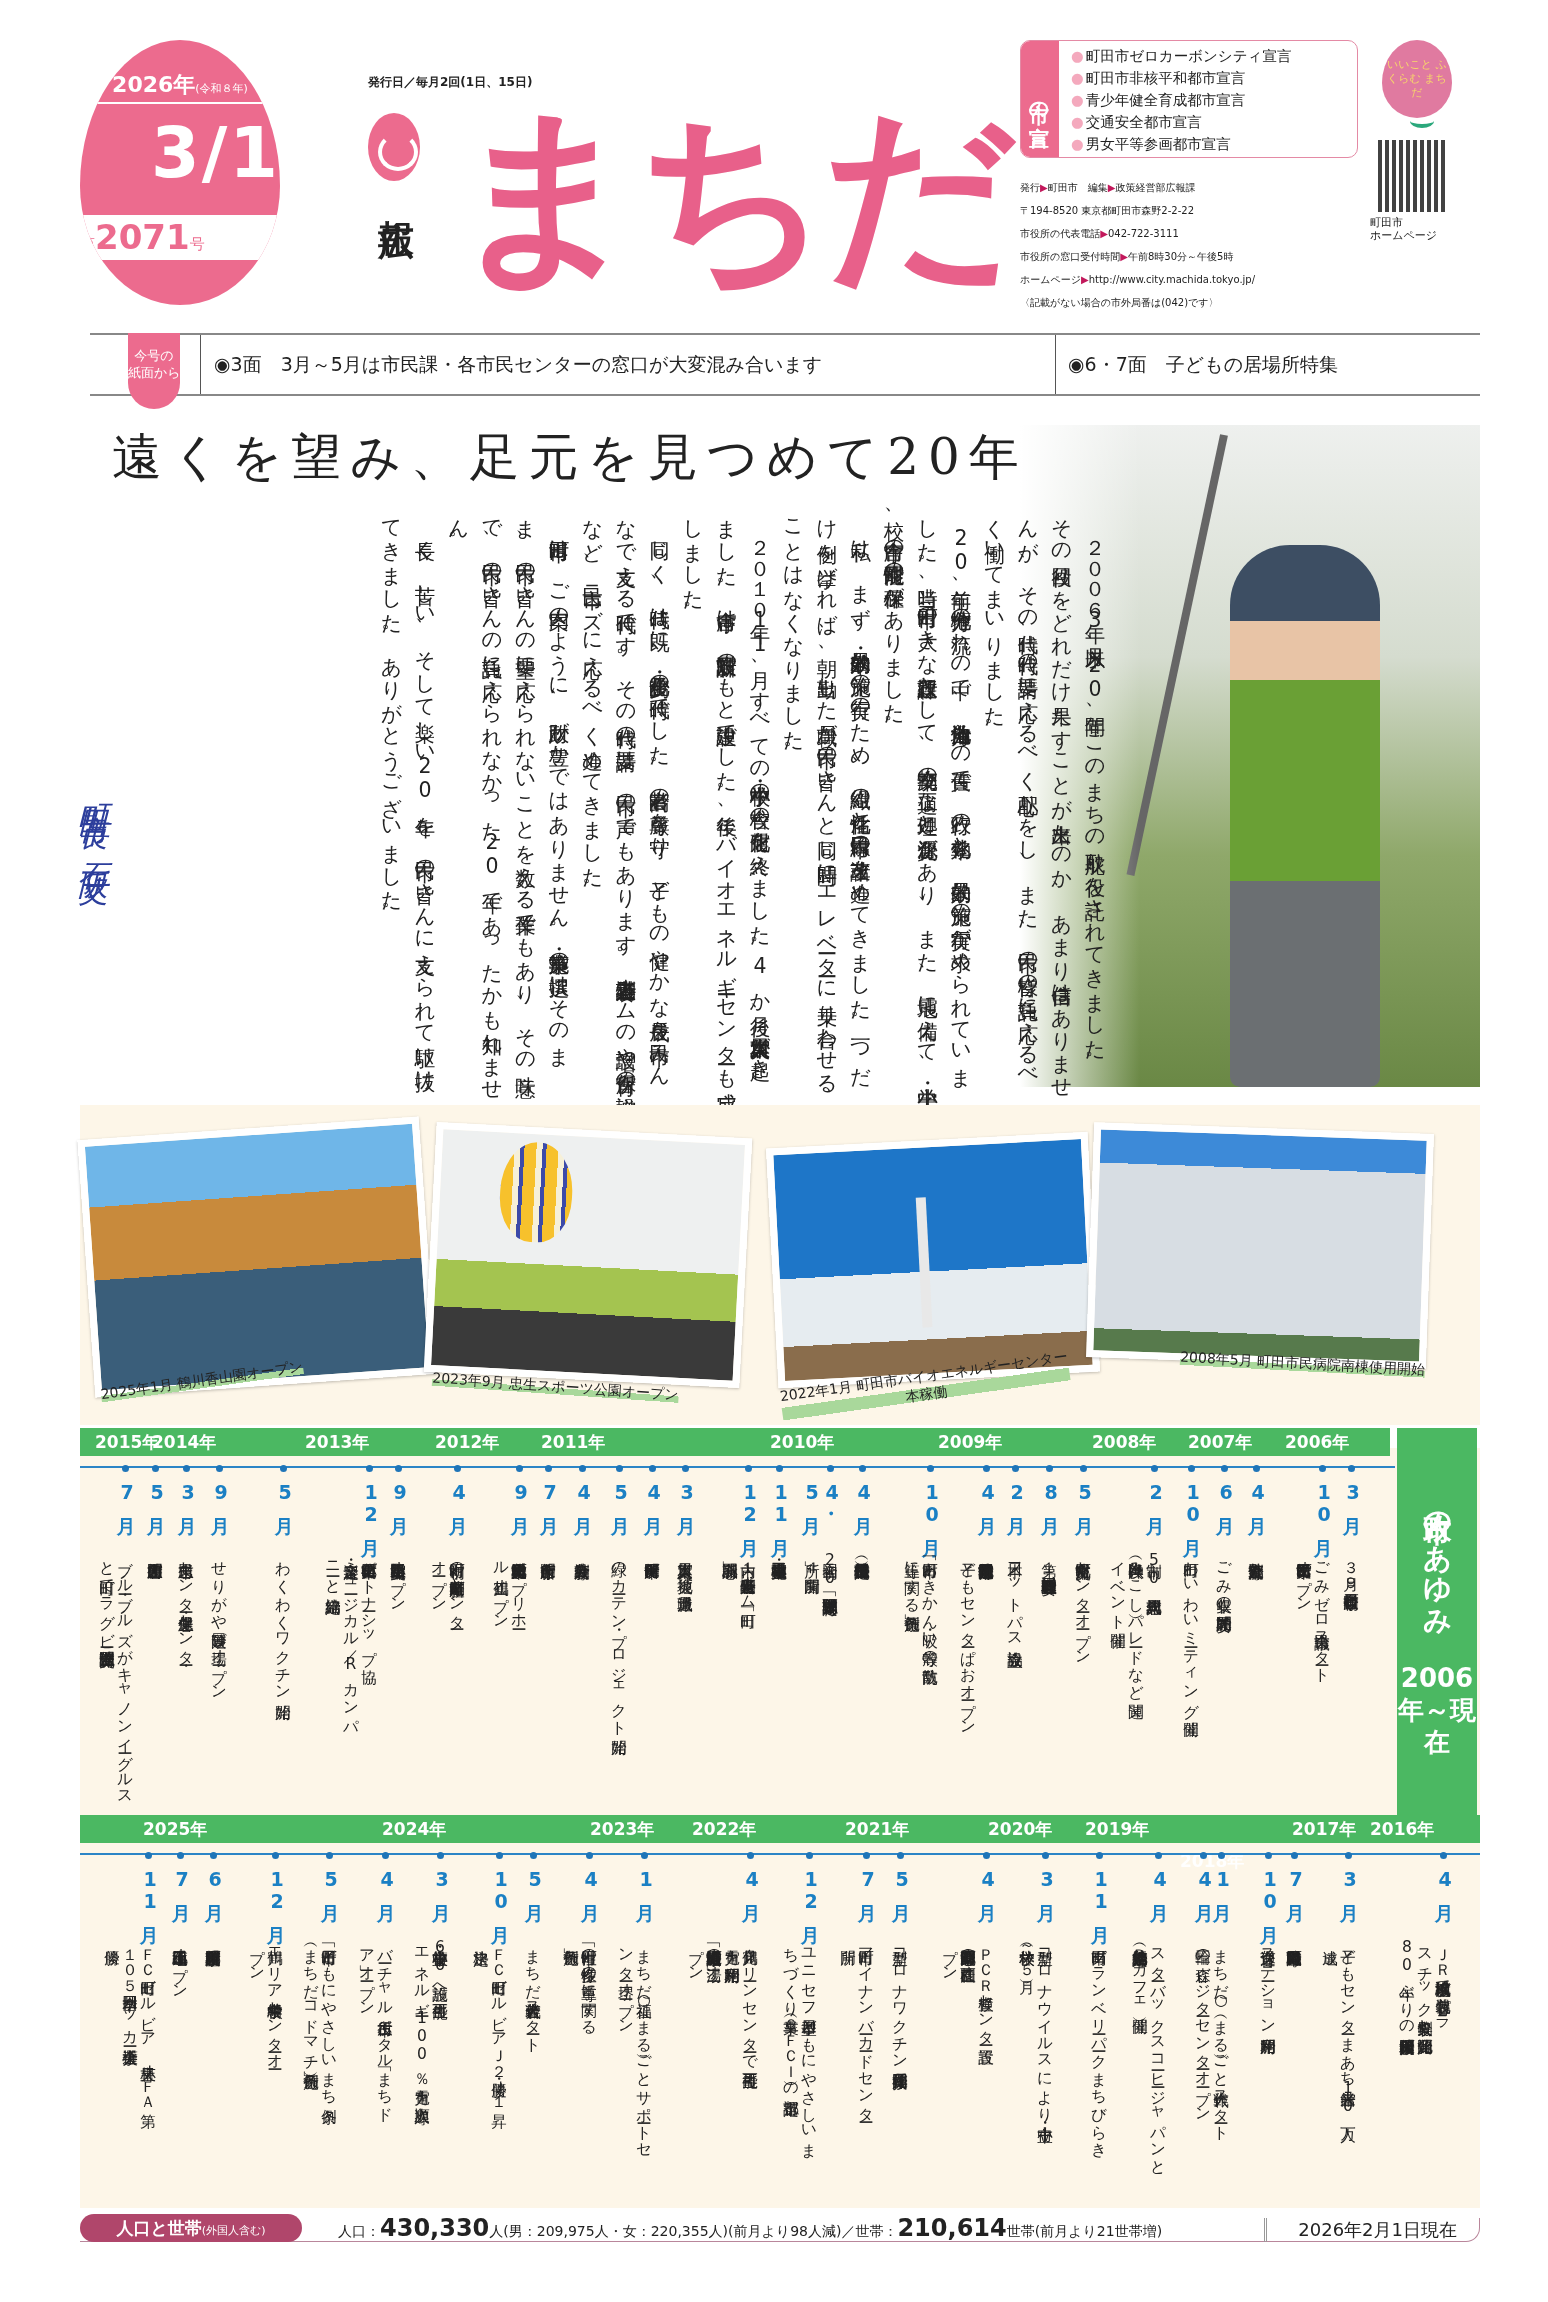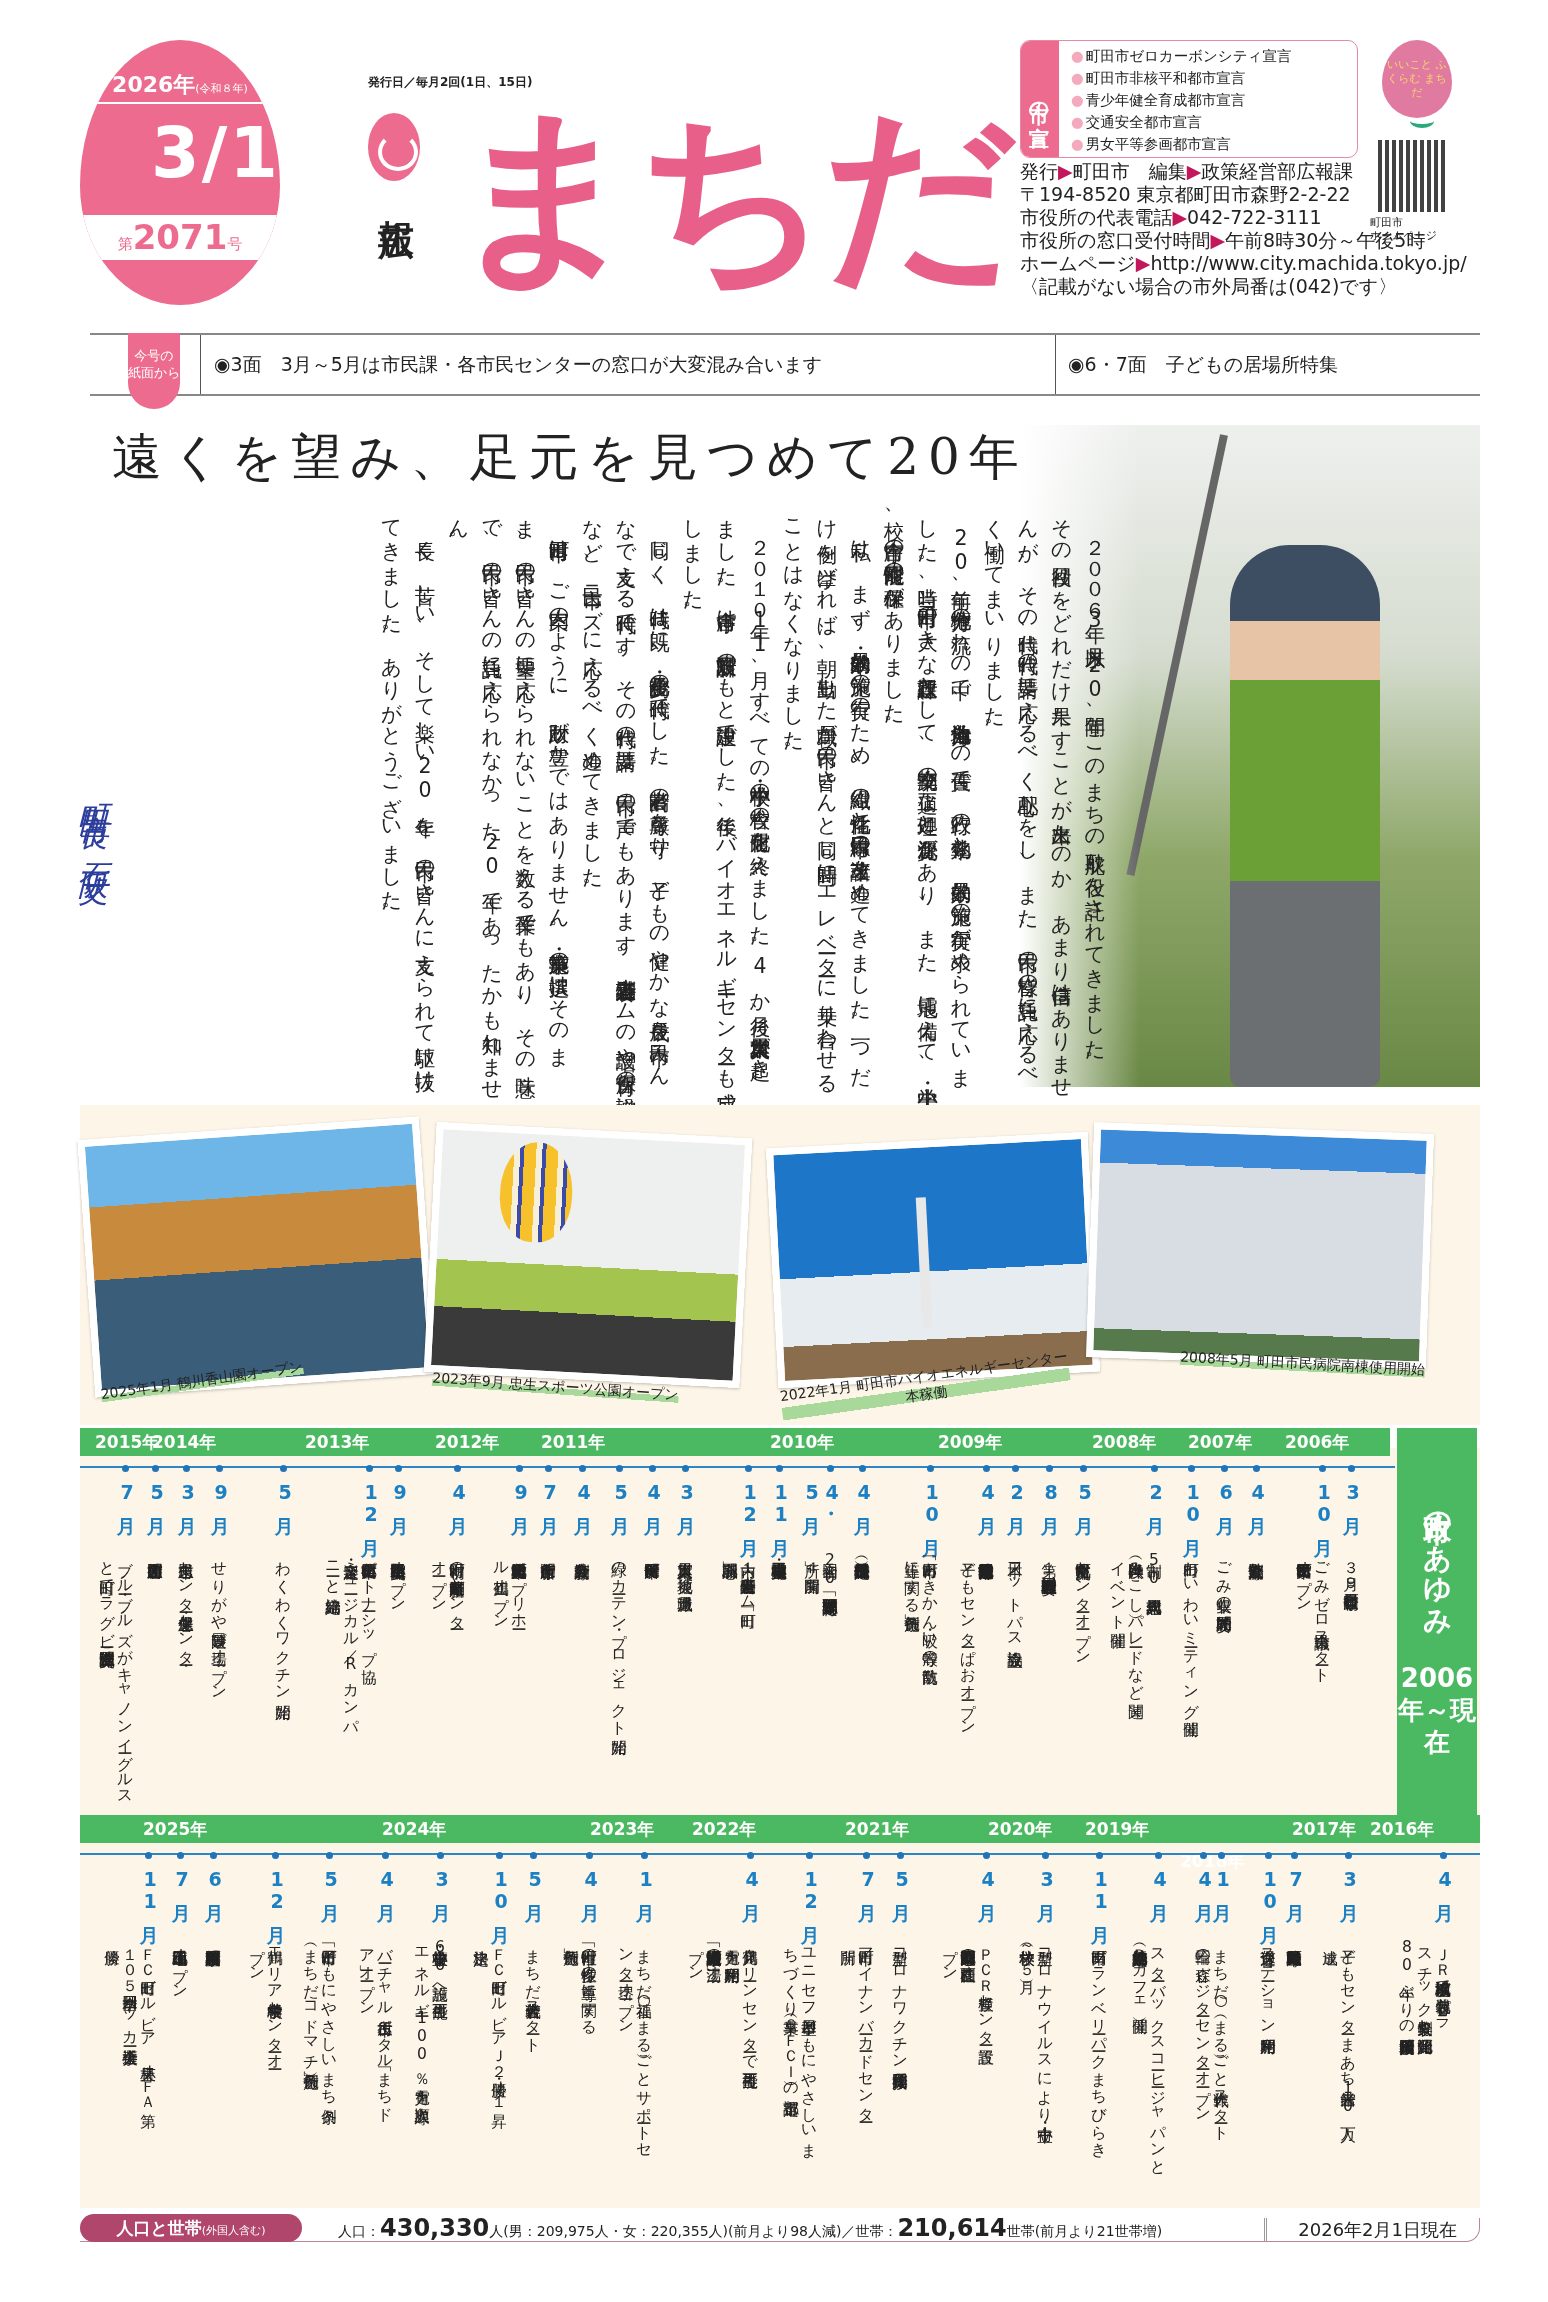--- a/index.html
+++ b/index.html
@@ -6,37 +6,37 @@
 body{width:1548px;height:2302px;background:#fff;font-family:"DejaVu Sans","Liberation Sans",sans-serif;color:#222;position:relative;overflow:hidden}
 .abs{position:absolute}
 .vt{writing-mode:vertical-rl;text-orientation:upright}
 
 #date-badge{left:80px;top:40px;width:200px;height:265px}
 #date-badge .egg{position:absolute;left:0;top:0;width:200px;height:265px;border-radius:50% 50% 50% 50%/55% 55% 45% 45%;background:#ec6b8e;overflow:hidden}
 #date-badge .yr{position:absolute;top:30px;width:100%;text-align:center;color:#fff;font-weight:bold;font-size:22px}
 #date-badge .yr small{font-size:11px;font-weight:normal}
 #date-badge .line1{position:absolute;top:62px;left:0;width:100%;height:2px;background:#fff}
 #date-badge .md{position:absolute;top:72px;width:100%;text-align:right;color:#fff;font-size:70px;font-weight:bold;letter-spacing:2px}
-#date-badge .issue{position:absolute;top:175px;left:0;width:100%;height:45px;background:#fff;text-align:center;color:#ec6b8e;font-size:34px;font-weight:bold;line-height:45px}
+#date-badge .issue{position:absolute;top:175px;left:0;width:100%;height:45px;background:#fff;color:#ec6b8e;font-size:34px;font-weight:bold;line-height:45px}
 #date-badge .issue small{font-size:15px;font-weight:normal}
 #pub-date{left:368px;top:74px;font-size:12px;font-weight:bold}
 #logo-mark{left:368px;top:113px;width:52px;height:68px;border-radius:50%;background:#ec6b8e}
 #logo-mark:after{content:"";position:absolute;left:10px;top:20px;width:32px;height:30px;border-radius:50%;border:4px solid #fff;border-top-color:transparent}
 #kouhou{left:376px;top:192px;font-size:36px;font-weight:bold;line-height:40px;writing-mode:vertical-rl;color:#222}
 #title-machida{left:450px;top:85px;font-size:190px;font-weight:bold;color:#e8608a;letter-spacing:-8px;line-height:220px}
 #decl-box{left:1020px;top:40px;width:338px;height:118px;border:1.5px solid #e48aa5;border-radius:10px;overflow:hidden}
 #decl-box .tag{position:absolute;left:0;top:0;width:38px;height:100%;background:#ec6b8e;color:#fff;font-size:20px;writing-mode:vertical-rl;text-orientation:upright;display:flex;align-items:center;justify-content:center;font-weight:bold}
 #decl-box ul{position:absolute;left:50px;top:4px;list-style:none;font-size:14.5px;line-height:22px}
 #decl-box li:before{content:"●";color:#f4a9bd;margin-right:2px}
 #balloon{left:1382px;top:40px;width:70px;height:78px;border-radius:50% 50% 50% 50%/55% 55% 45% 45%;background:#e07aa0;color:#f7d66a;font-size:11px;text-align:center;padding-top:18px;line-height:14px}
 #balloon-string{left:1410px;top:114px;width:24px;height:14px;border-bottom:4px solid #2ba87c;border-radius:0 0 50% 50%}
 #qr{left:1378px;top:140px;width:70px;height:72px;background:
  repeating-linear-gradient(90deg,#222 0 4px,#fff 4px 7px),#222;opacity:.85}
 #qr-label{left:1370px;top:216px;width:86px;text-align:left;font-size:11px;line-height:13px}
-#imprint{left:1020px;top:160px;font-size:19px;line-height:23px}
+#imprint{left:1020px;top:176px;font-size:10px;line-height:23px}
 #imprint .arr{color:#c2185b}
 
 #contents{left:90px;top:333px;width:1390px;height:63px;border-top:2px solid #888;border-bottom:2px solid #888}
 #contents .ribbon{position:absolute;left:38px;top:-2px;width:52px;height:76px;background:#ec6b8e;color:#fff;font-size:13px;text-align:center;padding-top:14px;line-height:17px;border-radius:0 0 26px 26px}
 #contents .c1{position:absolute;left:110px;top:0;width:1px;height:100%;background:#555}
 #contents .c2{position:absolute;left:965px;top:0;width:1px;height:100%;background:#555}
 #contents .t1{position:absolute;left:124px;top:17px;font-size:19px}
 #contents .t2{position:absolute;left:978px;top:17px;font-size:19px}
 
 #headline{left:112px;top:424px;font-family:"DejaVu Serif",serif;font-size:50px;letter-spacing:9px;color:#222}

